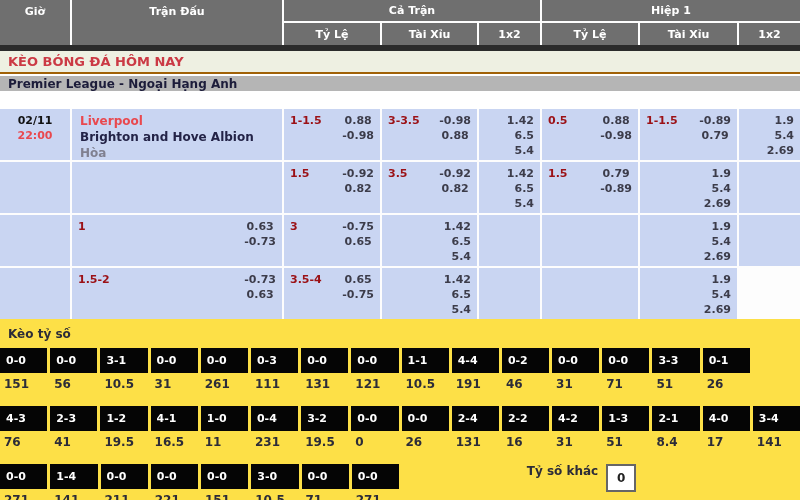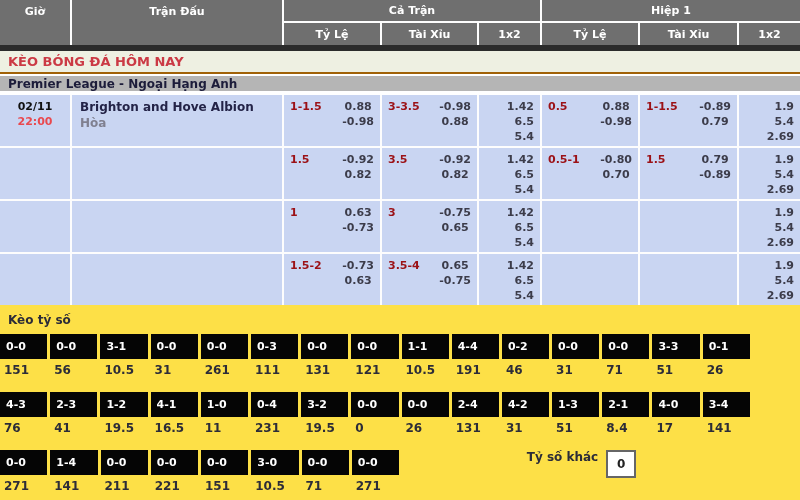--- a/index.html
+++ b/index.html
@@ -32,21 +32,21 @@
     height:23px; background:#eef0e2; color:#cb3a45; font-size:13px;
     display:flex; align-items:center; padding-left:8px;
     border-bottom:2px solid #a16207;
   }
   .league {
     height:15px; background:#b5b5b5; color:#1c1c3a; font-size:12px;
     display:flex; align-items:center; padding-left:8px; margin-top:2px;
   }
 
   
-  .obody { grid-template-rows:repeat(4,51px); margin-top:4px; }
+  .obody { grid-template-rows:repeat(4,51px); margin-top:18px; }
   .bcell { background:#c9d5f2; font-size:11px; color:#3c3c4a; padding:4px 6px; line-height:15px; }
   .timecell { text-align:center; }
   .timecell .d { color:#111; }
   .timecell .t { color:#e9484e; }
   .matchcell { font-size:12px; padding-left:8px; line-height:16px; }
   .home { color:#e9484e; }
   .away { color:#232347; }
   .draw { color:#808090; }
   .hdpcell { display:flex; justify-content:space-between; }
   .line { color:#9b1116;text-align:right; }
@@ -92,20 +92,21 @@
 
   <div class="league">Premier League - Ngoại Hạng Anh</div>
 
   <div class="grid8 obody">
 
     <div class="bcell timecell">
       <div class="d">02/11</div>
       <div class="t">22:00</div>
     </div>
     <div class="bcell matchcell">
+      <div class="home">Liverpool</div>
       <div class="away">Brighton and Hove Albion</div>
       <div class="draw">Hòa</div>
     </div>
     <div class="bcell hdpcell">
       <span class="line">1-1.5</span>
       <span class="vals">
           <span>0.88</span>
           <span>-0.98</span>
         </span>
     </div>
@@ -156,27 +157,20 @@
           <span>-0.92</span>
           <span>0.82</span>
         </span>
     </div>
     <div class="bcell x2cell">
       <span>1.42</span>
       <span>6.5</span>
       <span>5.4</span>
     </div>
     <div class="bcell hdpcell">
-      <span class="line">0.5-1</span>
-      <span class="vals">
-          <span>-0.80</span>
-          <span>0.70</span>
-        </span>
-    </div>
-    <div class="bcell hdpcell">
       <span class="line">1.5</span>
       <span class="vals">
           <span>0.79</span>
           <span>-0.89</span>
         </span>
     </div>
     <div class="bcell x2cell">
       <span>1.9</span>
       <span>5.4</span>
       <span>2.69</span>
@@ -339,20 +333,24 @@
           <div class="sc-score">0-0</div>
           <div class="sc-odds">0</div>
         </div>
         <div class="sc">
           <div class="sc-score">0-0</div>
           <div class="sc-odds">26</div>
         </div>
         <div class="sc">
           <div class="sc-score">2-4</div>
           <div class="sc-odds">131</div>
+        </div>
+        <div class="sc">
+          <div class="sc-score">2-2</div>
+          <div class="sc-odds">16</div>
         </div>
         <div class="sc">
           <div class="sc-score">4-2</div>
           <div class="sc-odds">31</div>
         </div>
         <div class="sc">
           <div class="sc-score">1-3</div>
           <div class="sc-odds">51</div>
         </div>
         <div class="sc">

